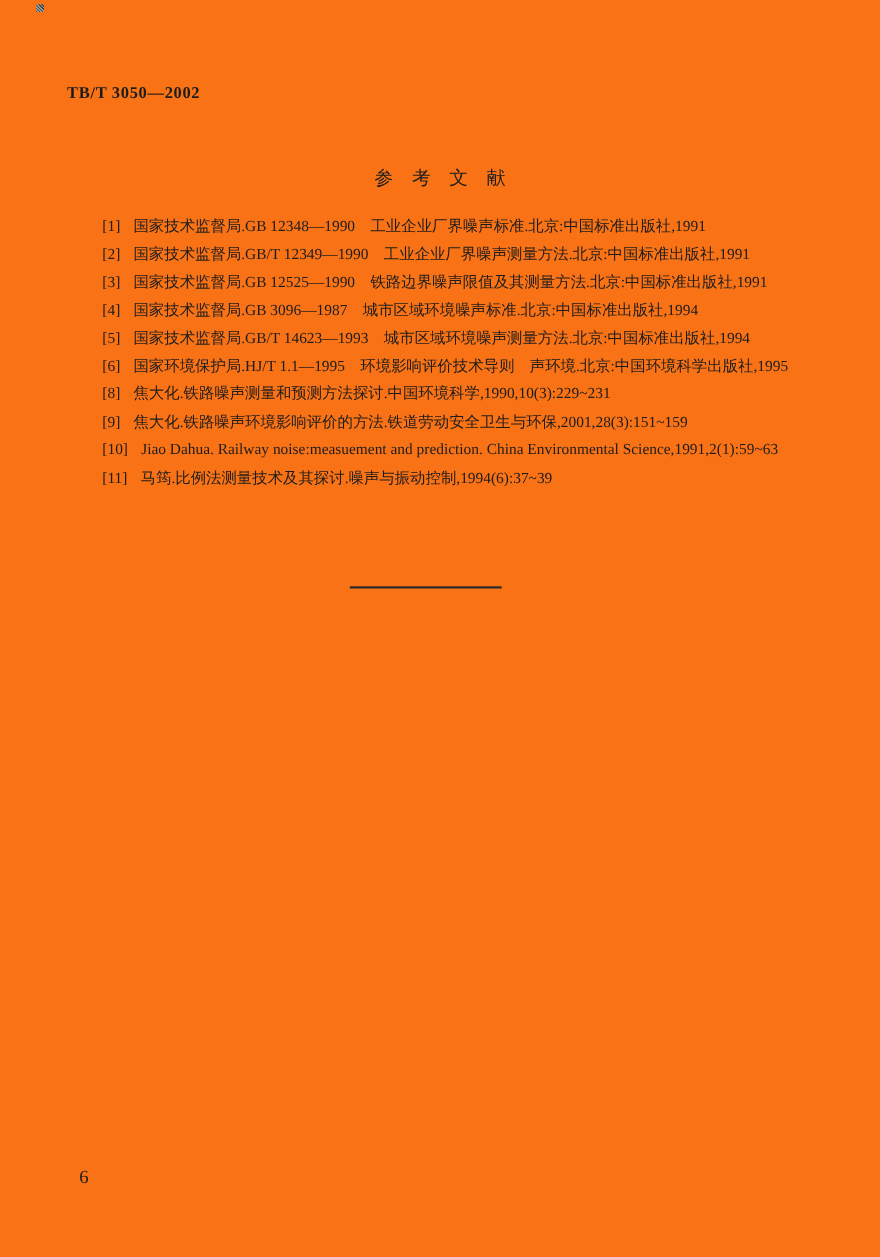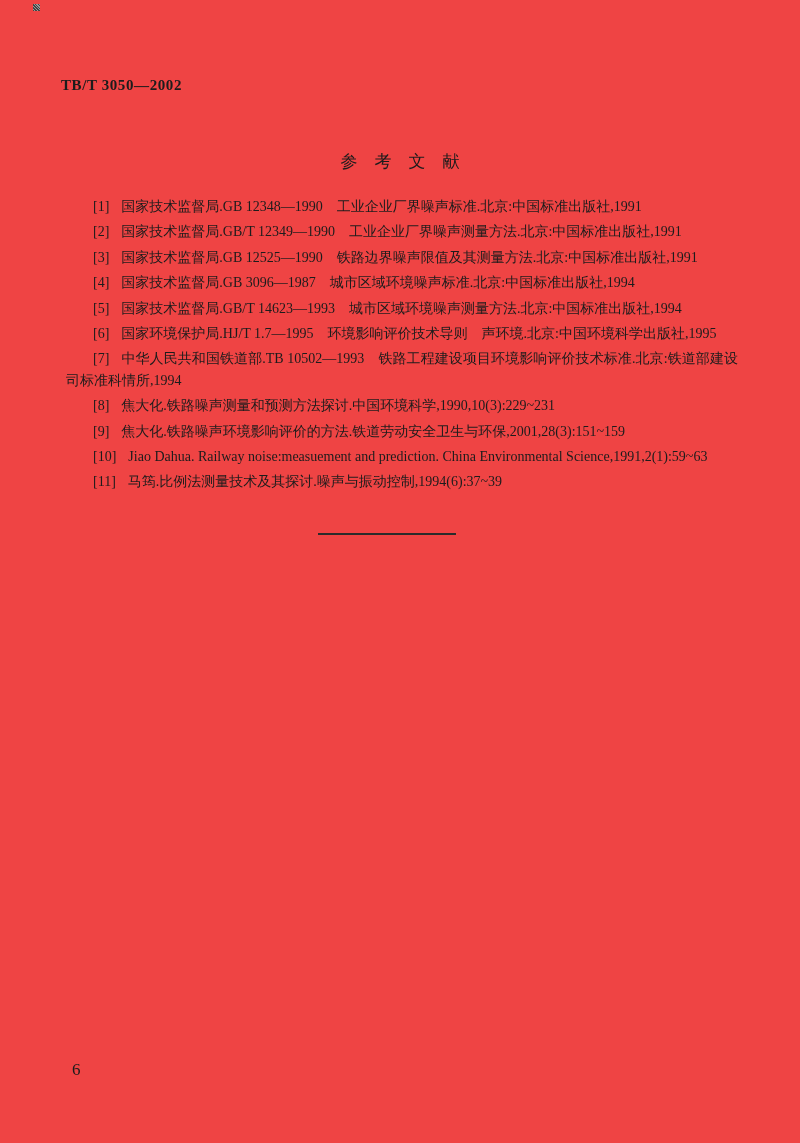--- a/index.html
+++ b/index.html
@@ -1,21 +1,21 @@
 <!DOCTYPE html>
 <html><head>
 <meta charset="utf-8">
 <style>
   html, body { margin: 0; padding: 0; background: #e8e8e8; }
   .page {
     position: relative;
     width: 800px;
     height: 1143px;
     margin: 0 auto;
-    background: #ef4444;
+    background: #f97316;
     font-family: "Liberation Serif", "DejaVu Serif", serif;
     color: #1c1c1c;
     overflow: hidden;
   }
   .scan-speck {
     position: absolute;
     left: 33px;
     top: 4px;
     width: 7px;
     height: 7px;
@@ -80,22 +80,21 @@
   <div class="doc-header">TB/T 3050—2002</div>
 
   <div class="doc-title">参考文献</div>
 
   <div class="refs">
     <p class="ref"><span class="ref-label">[1]</span><span>国家技术监督局.GB 12348—1990　工业企业厂界噪声标准.北京:中国标准出版社,1991</span></p>
     <p class="ref"><span class="ref-label">[2]</span><span>国家技术监督局.GB/T 12349—1990　工业企业厂界噪声测量方法.北京:中国标准出版社,1991</span></p>
     <p class="ref"><span class="ref-label">[3]</span><span>国家技术监督局.GB 12525—1990　铁路边界噪声限值及其测量方法.北京:中国标准出版社,1991</span></p>
     <p class="ref"><span class="ref-label">[4]</span><span>国家技术监督局.GB 3096—1987　城市区域环境噪声标准.北京:中国标准出版社,1994</span></p>
     <p class="ref"><span class="ref-label">[5]</span><span>国家技术监督局.GB/T 14623—1993　城市区域环境噪声测量方法.北京:中国标准出版社,1994</span></p>
-    <p class="ref"><span class="ref-label">[6]</span><span>国家环境保护局.HJ/T 1.7—1995　环境影响评价技术导则　声环境.北京:中国环境科学出版社,1995</span></p>
-    <p class="ref"><span class="ref-label">[7]</span><span>中华人民共和国铁道部.TB 10502—1993　铁路工程建设项目环境影响评价技术标准.北京:铁道部建设司标准科情所,1994</span></p>
+    <p class="ref"><span class="ref-label">[6]</span><span>国家环境保护局.HJ/T 1.1—1995　环境影响评价技术导则　声环境.北京:中国环境科学出版社,1995</span></p>
     <p class="ref"><span class="ref-label">[8]</span><span>焦大化.铁路噪声测量和预测方法探讨.中国环境科学,1990,10(3):229~231</span></p>
     <p class="ref"><span class="ref-label">[9]</span><span>焦大化.铁路噪声环境影响评价的方法.铁道劳动安全卫生与环保,2001,28(3):151~159</span></p>
     <p class="ref"><span class="ref-label">[10]</span><span>Jiao Dahua. Railway noise:measuement and prediction. China Environmental Science,1991,2(1):59~63</span></p>
     <p class="ref"><span class="ref-label">[11]</span><span>马筠.比例法测量技术及其探讨.噪声与振动控制,1994(6):37~39</span></p>
   </div>
 
   <div class="divider"></div>
 
   <div class="page-number">6</div>
 

